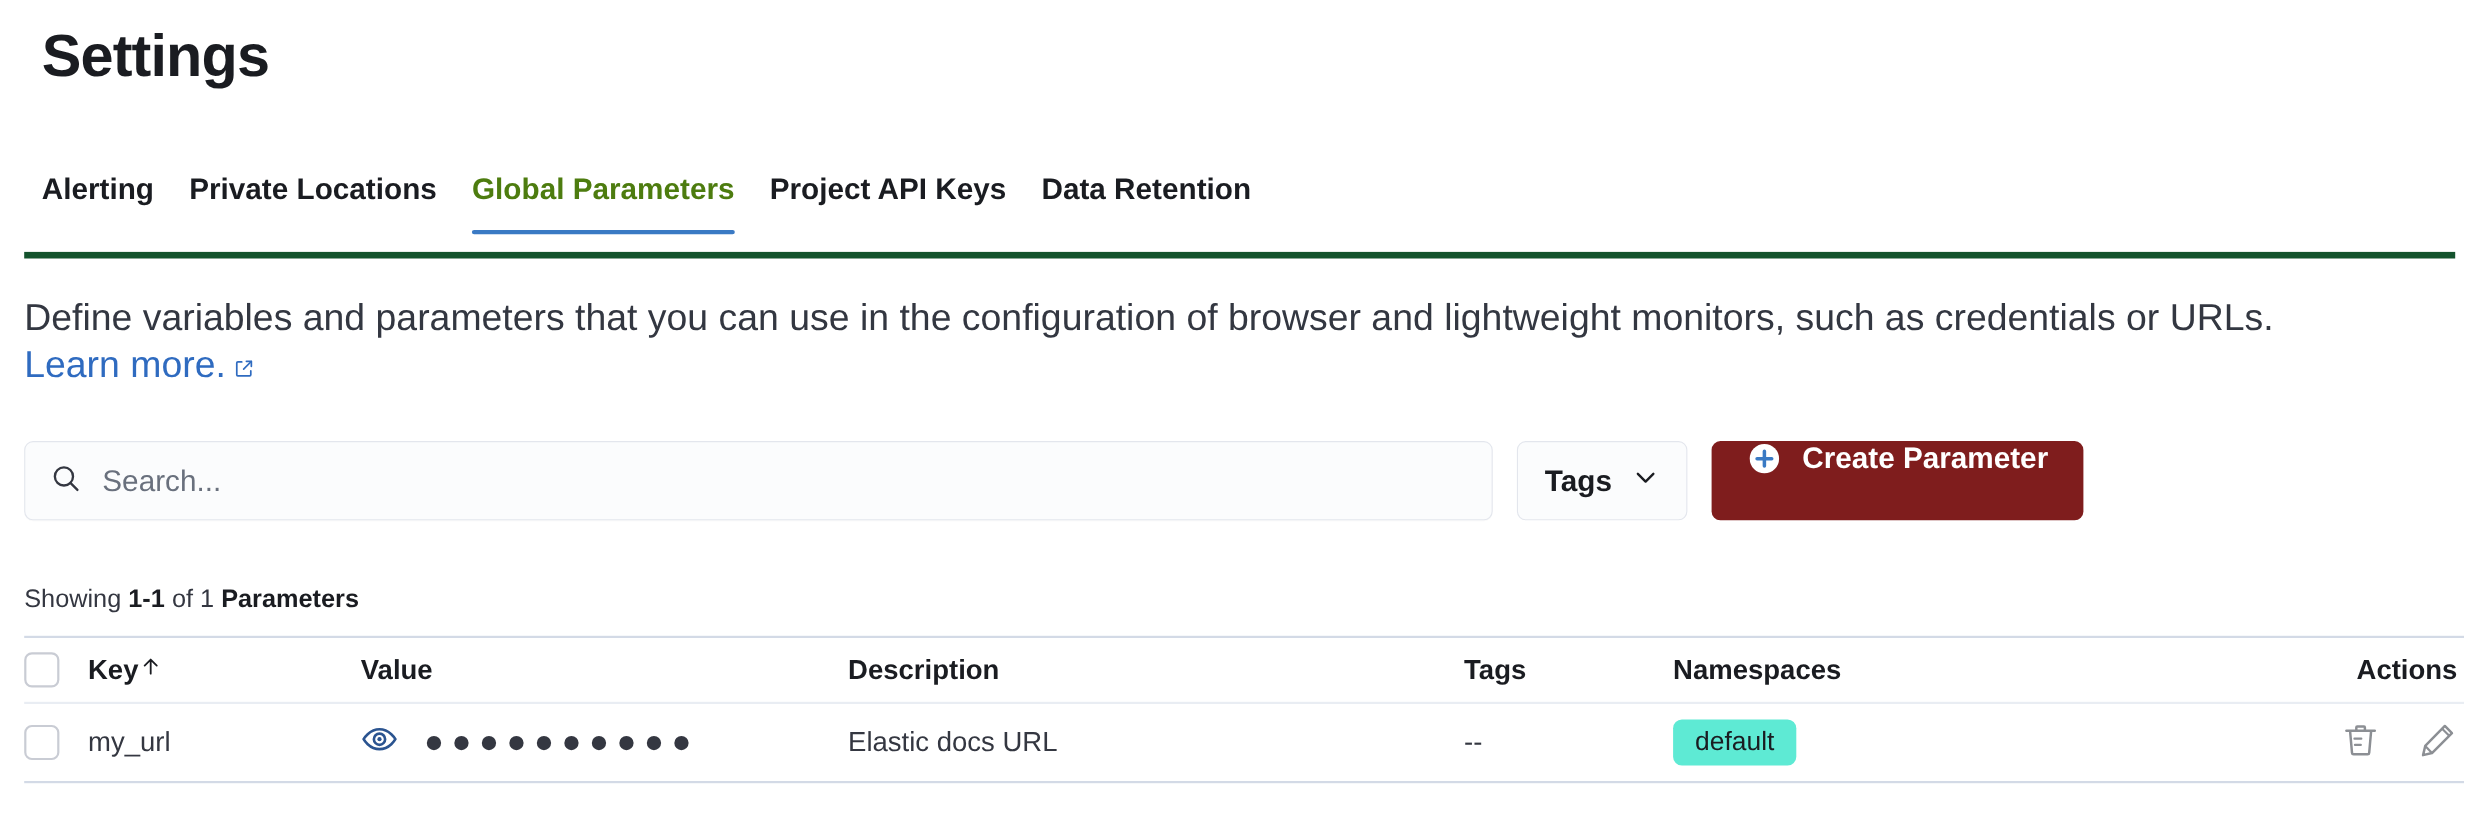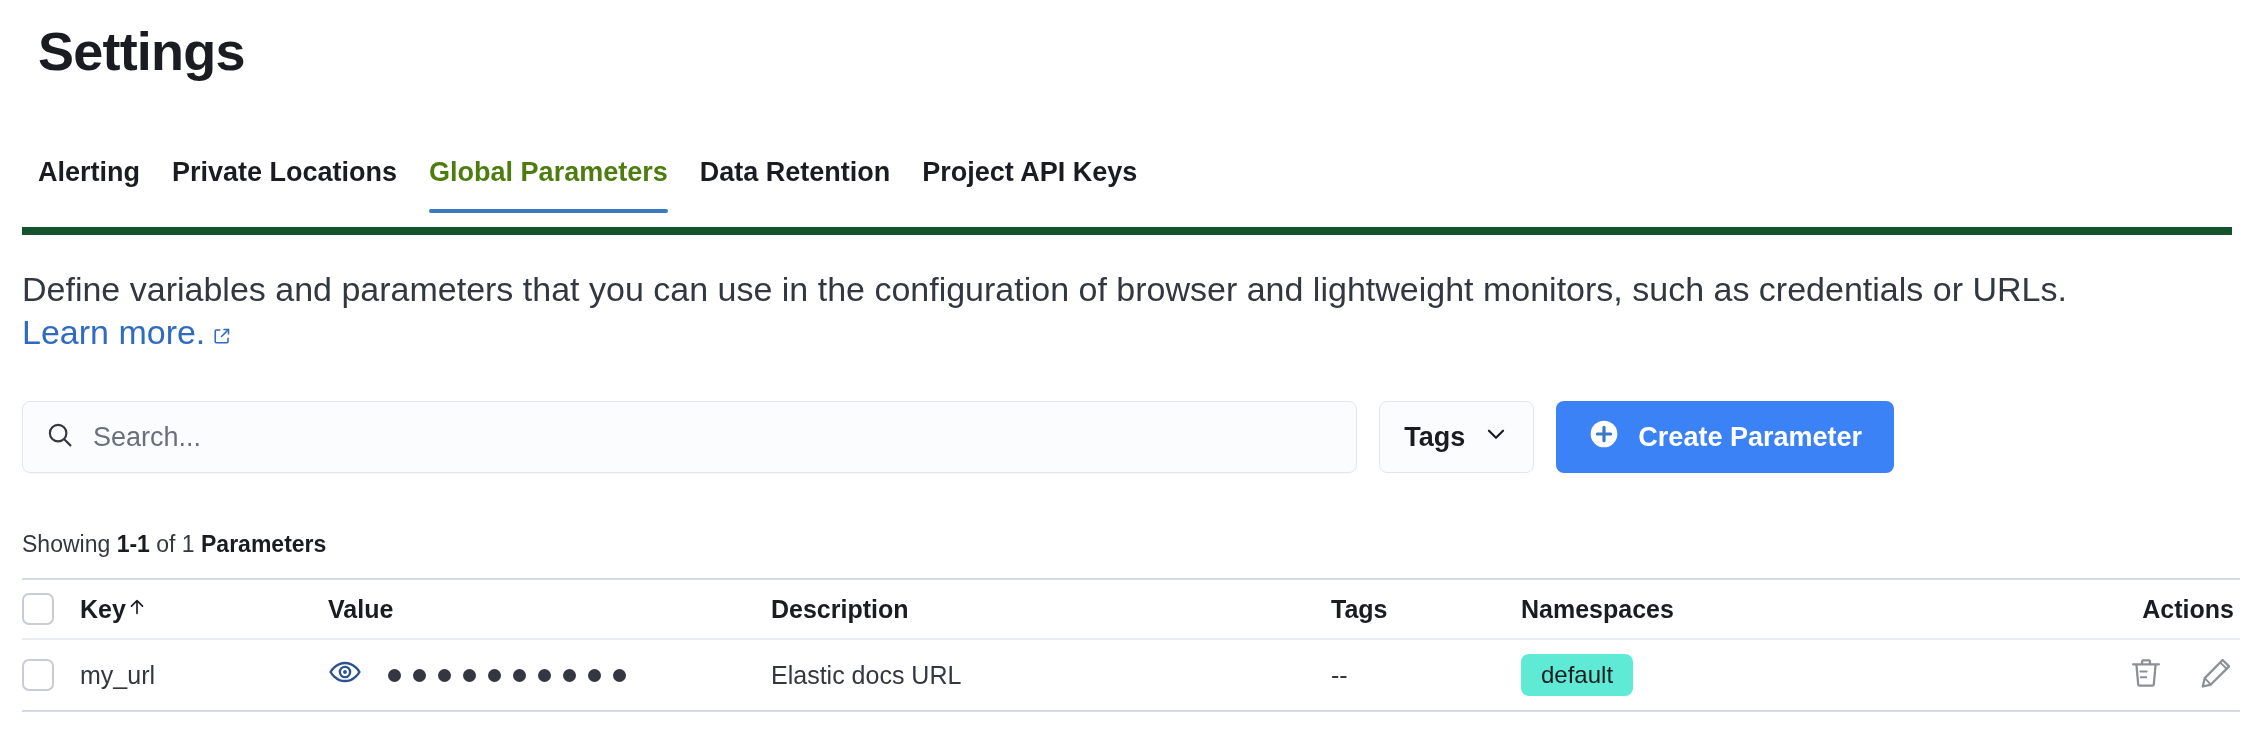--- a/index.html
+++ b/index.html
@@ -35,21 +35,21 @@
 
   
   .tabs {
     position: absolute;
     left: 22px;
     top: 155px;
     width: 2210px;
     height: 80px;
     display: flex;
     align-items: flex-start;
-    border-bottom: 8px solid #14532d;
+    border-bottom: 6px solid #14532d;
   }
   .tab {
     position: relative;
     padding: 0 16px 22px 16px;
     font-size: 27px;
     line-height: 34px;
     font-weight: 700;
     color: #1a1c21;
     white-space: nowrap;
     cursor: pointer;
@@ -141,25 +141,24 @@
     font-size: 27px;
     font-weight: 700;
     color: #1a1c21;
     cursor: pointer;
     white-space: nowrap;
   }
 
   .create-button {
     flex: 0 0 auto;
     display: flex;
-    align-items: center;
     gap: 18px;
     height: 72px;
     padding: 0 32px;
-    background: #3b82f6;
+    background: #7f1d1d;
     border: none;
     border-radius: 8px;
     font-family: inherit;
     font-size: 27px;
     font-weight: 700;
     color: #ffffff;
     cursor: pointer;
     white-space: nowrap;
   }
 
@@ -265,22 +264,22 @@
 <body>
 
 <div class="page">
 
   <h1 class="page-title">Settings</h1>
 
   <nav class="tabs">
     <button class="tab">Alerting</button>
     <button class="tab">Private Locations</button>
     <button class="tab active">Global Parameters</button>
+    <button class="tab">Project API Keys</button>
     <button class="tab">Data Retention</button>
-    <button class="tab">Project API Keys</button>
   </nav>
 
   <p class="description"><span>Define variables and parameters that you can use in the configuration of browser and lightweight monitors, such as credentials or URLs. </span><a href="#"><span>Learn more.</span><span class="ext-link-icon"><svg width="20" height="20" viewBox="0 0 16 16" fill="none">
             <path d="M6.2 3.2H3.4c-.44 0-.8.36-.8.8v8.6c0 .44.36.8.8.8H12c.44 0 .8-.36.8-.8v-2.8" stroke="#2f6bc0" stroke-width="1.25" stroke-linecap="round"></path>
             <path d="M9.6 2.8h3.6v3.6" stroke="#2f6bc0" stroke-width="1.25" stroke-linecap="round" stroke-linejoin="round"></path>
             <path d="M13.1 2.9L7.6 8.4" stroke="#2f6bc0" stroke-width="1.25" stroke-linecap="round"></path>
           </svg></span></a></p>
 
   <div class="controls">
 

